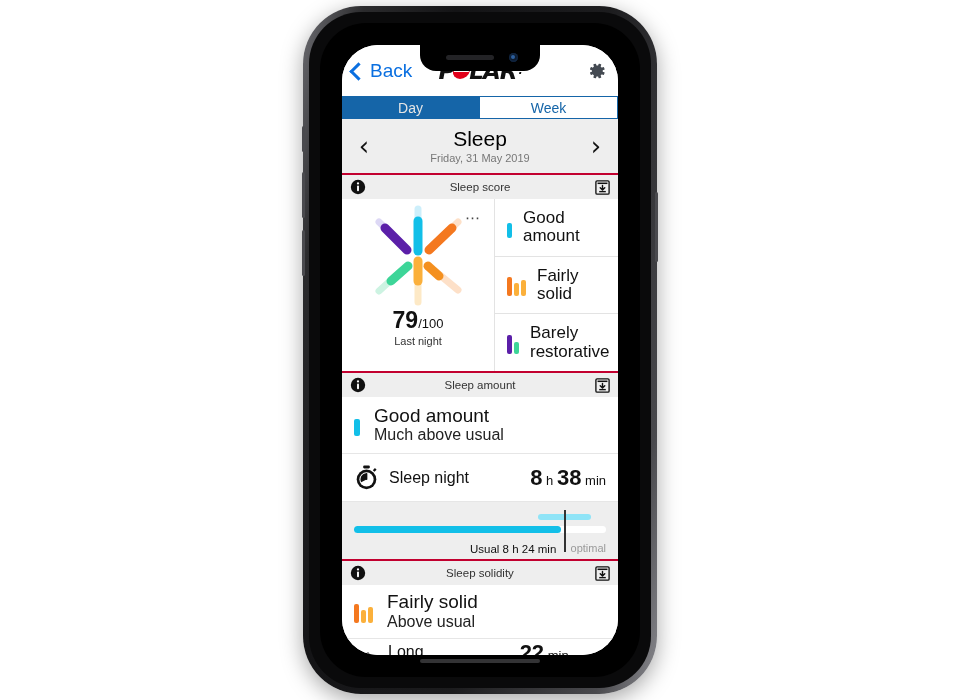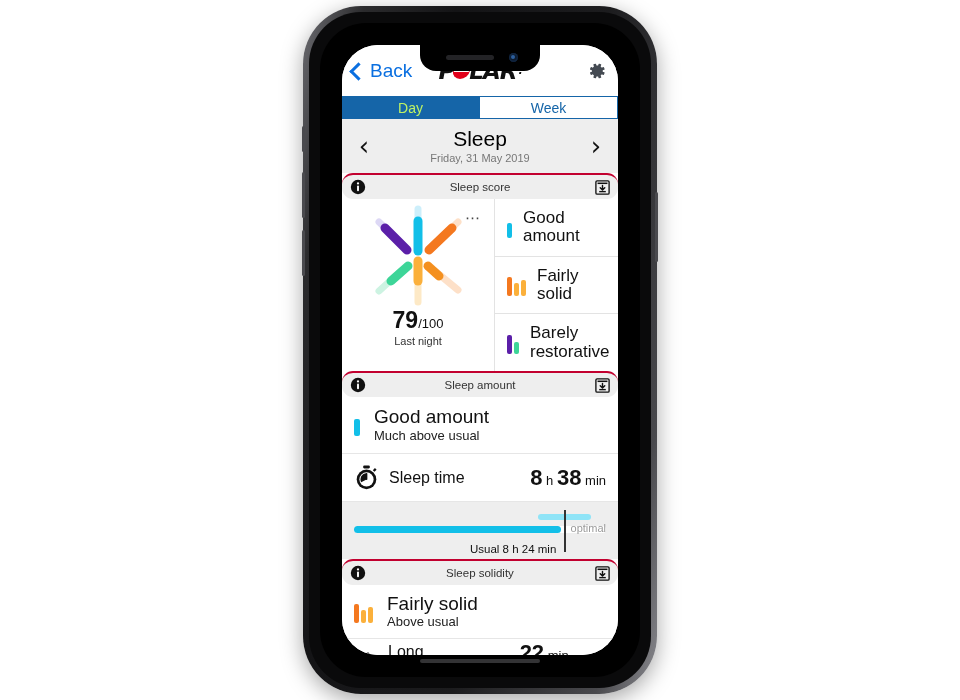--- a/index.html
+++ b/index.html
@@ -87,41 +87,40 @@
   .o-circle:before{
     content:"";position:absolute;left:1px;right:1px;top:6.5px;height:3.5px;background:#fff;
   }
   .gear{width:24px;height:24px;margin-left:auto;z-index:5;cursor:pointer;}
 
   .tabs{display:flex;height:23px;background:#ffffff;}
   .tab{
     flex:1;display:flex;align-items:center;justify-content:center;
     font-size:14px;cursor:pointer;box-sizing:border-box;
   }
-  .tab.active{background:#1565a8;color:#bef264;}
+  .tab.active{background:#1565a8;color:#e5e5e5;}
   .tab.inactive{background:#fff;color:#1565a8;border:1px solid #1565a8;}
 
   .datebar{
     height:54px;background:#eeeeee;display:flex;align-items:center;
     padding:0 12px;box-sizing:border-box;position:relative;
   }
   .nav-arrow{
     font-size:26px;color:#111;line-height:1;cursor:pointer;
     font-family:"DejaVu Sans", sans-serif;width:20px;text-align:center;
   }
   .date-center{flex:1;text-align:center;}
   .date-title{font-size:21px;color:#000000;line-height:1.05;}
   .date-sub{font-size:11px;color:#777;margin-top:2px;}
 
   
   .sec-head{
     height:26px;background:#eeeeee;display:flex;align-items:center;
     padding:0 8px;box-sizing:border-box;position:relative;
     border-top:2.5px solid #c2002f;
-    border-radius:11px;
   }
   .sec-title{
     position:absolute;left:0;right:0;text-align:center;font-size:11.5px;color:#333;
     pointer-events:none;
   }
   .info-ic{width:16px;height:16px;z-index:2;cursor:pointer;}
   .export-ic{width:15px;height:15px;margin-left:auto;z-index:2;cursor:pointer;}
 
   
   .score-card{display:flex;background:#fff;height:172px;}
@@ -147,35 +146,35 @@
   .glyph{display:flex;align-items:flex-end;gap:2px;height:22px;}
   .glyph i{display:block;border-radius:2px;}
 
   
   .row{
     display:flex;align-items:center;background:#fff;padding:0 12px;
     box-sizing:border-box;border-bottom:1px solid #e6e6e6;
   }
   .row-amount{height:57px;gap:14px;}
   .ra-title{font-size:19px;color:#111;line-height:1.1;}
-  .ra-sub{font-size:13px;color:#222;margin-top:0;}
+  .ra-sub{font-size:16px;color:#222;margin-top:0;}
   .row-time{height:48px;gap:10px;}
   .rt-label{font-size:16px;color:#111;}
   .rt-val{margin-left:auto;font-size:13px;color:#111;}
   .rt-val b{font-size:22px;font-weight:bold;}
   .rt-val .u{font-size:13px;}
 
   
   .gauge{height:57px;background:#eeeeee;position:relative;padding:0 0;box-sizing:border-box;}
   .g-opt{position:absolute;height:6px;border-radius:3px;background:#8fe4f7;top:12px;}
   .g-track{position:absolute;left:12px;right:12px;top:24px;height:7px;border-radius:4px;background:#ffffff;}
   .g-fill{position:absolute;left:0;top:0;height:7px;border-radius:4px;background:#12bfe8;}
   .g-mark{position:absolute;width:2px;background:#333;top:8px;height:42px;}
   .g-usual{position:absolute;font-size:11.5px;color:#111;bottom:4px;}
-  .g-opt-lbl{position:absolute;font-size:11px;color:#9a9a9a;bottom:25px;right:12px;}
+  .g-opt-lbl{position:absolute;font-size:11px;color:#9a9a9a;bottom:5px;right:12px;}
 
   .row-solid{height:54px;gap:14px;}
   .row-interrupt{height:43px;gap:10px;border-bottom:none;}
 
   svg{display:block;}
 </style>
 </head>
 <body>
 
 <div id="stage">
@@ -337,21 +336,21 @@
             <span>
               <svg viewBox="0 0 26 26" width="25" height="25">
                 <rect x="9.5" y="0.6" width="7" height="3" rx="1.2" fill="#111"></rect>
                 <path d="M19.6 5.4l2.2-2.2 1.7 1.7-2.2 2.2z" fill="#111"></path>
                 <circle cx="13" cy="15" r="10.2" fill="#111"></circle>
                 <circle cx="13" cy="15" r="7.4" fill="#fff"></circle>
                 <path d="M13 15 L13 8.6 A6.4 6.4 0 0 0 7.4 17.9 Z" fill="#111"></path>
                 <rect x="12.2" y="8.4" width="1.7" height="7.2" rx="0.8" fill="#111"></rect>
               </svg>
             </span>
-            <span class="rt-label">Sleep time</span>
+            <span class="rt-label">Sleep night</span>
             <span class="rt-val">
               <b>8</b><span class="u">&nbsp;</span><span class="u">h</span><span class="u">&nbsp;</span><b>38</b><span class="u">&nbsp;</span><span class="u">min</span>
             </span>
           </div>
 
           <div class="gauge">
             <div class="g-opt" style="left:196px;width:53px;"></div>
             <div class="g-track">
               <div class="g-fill" style="width:82%;"></div>
             </div>

